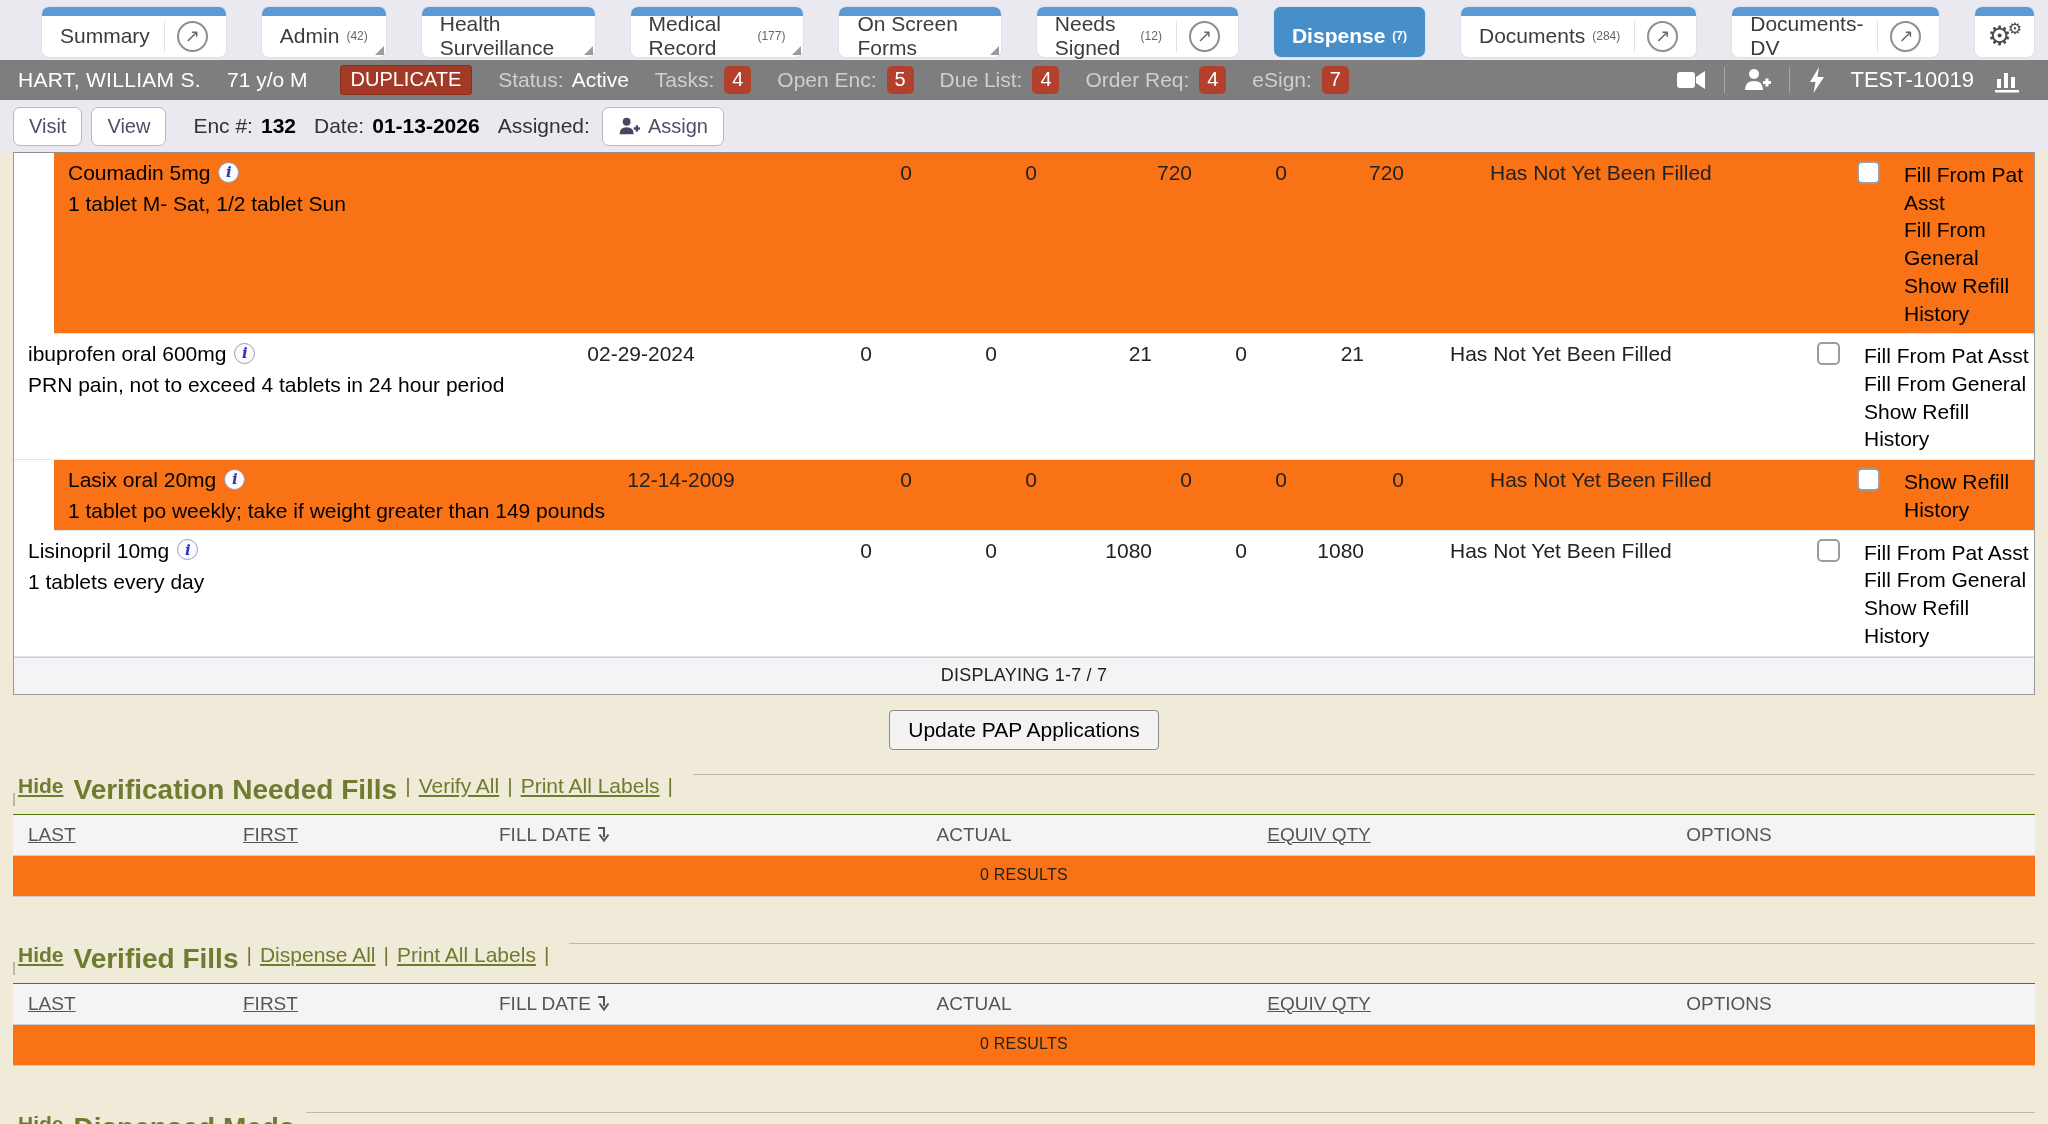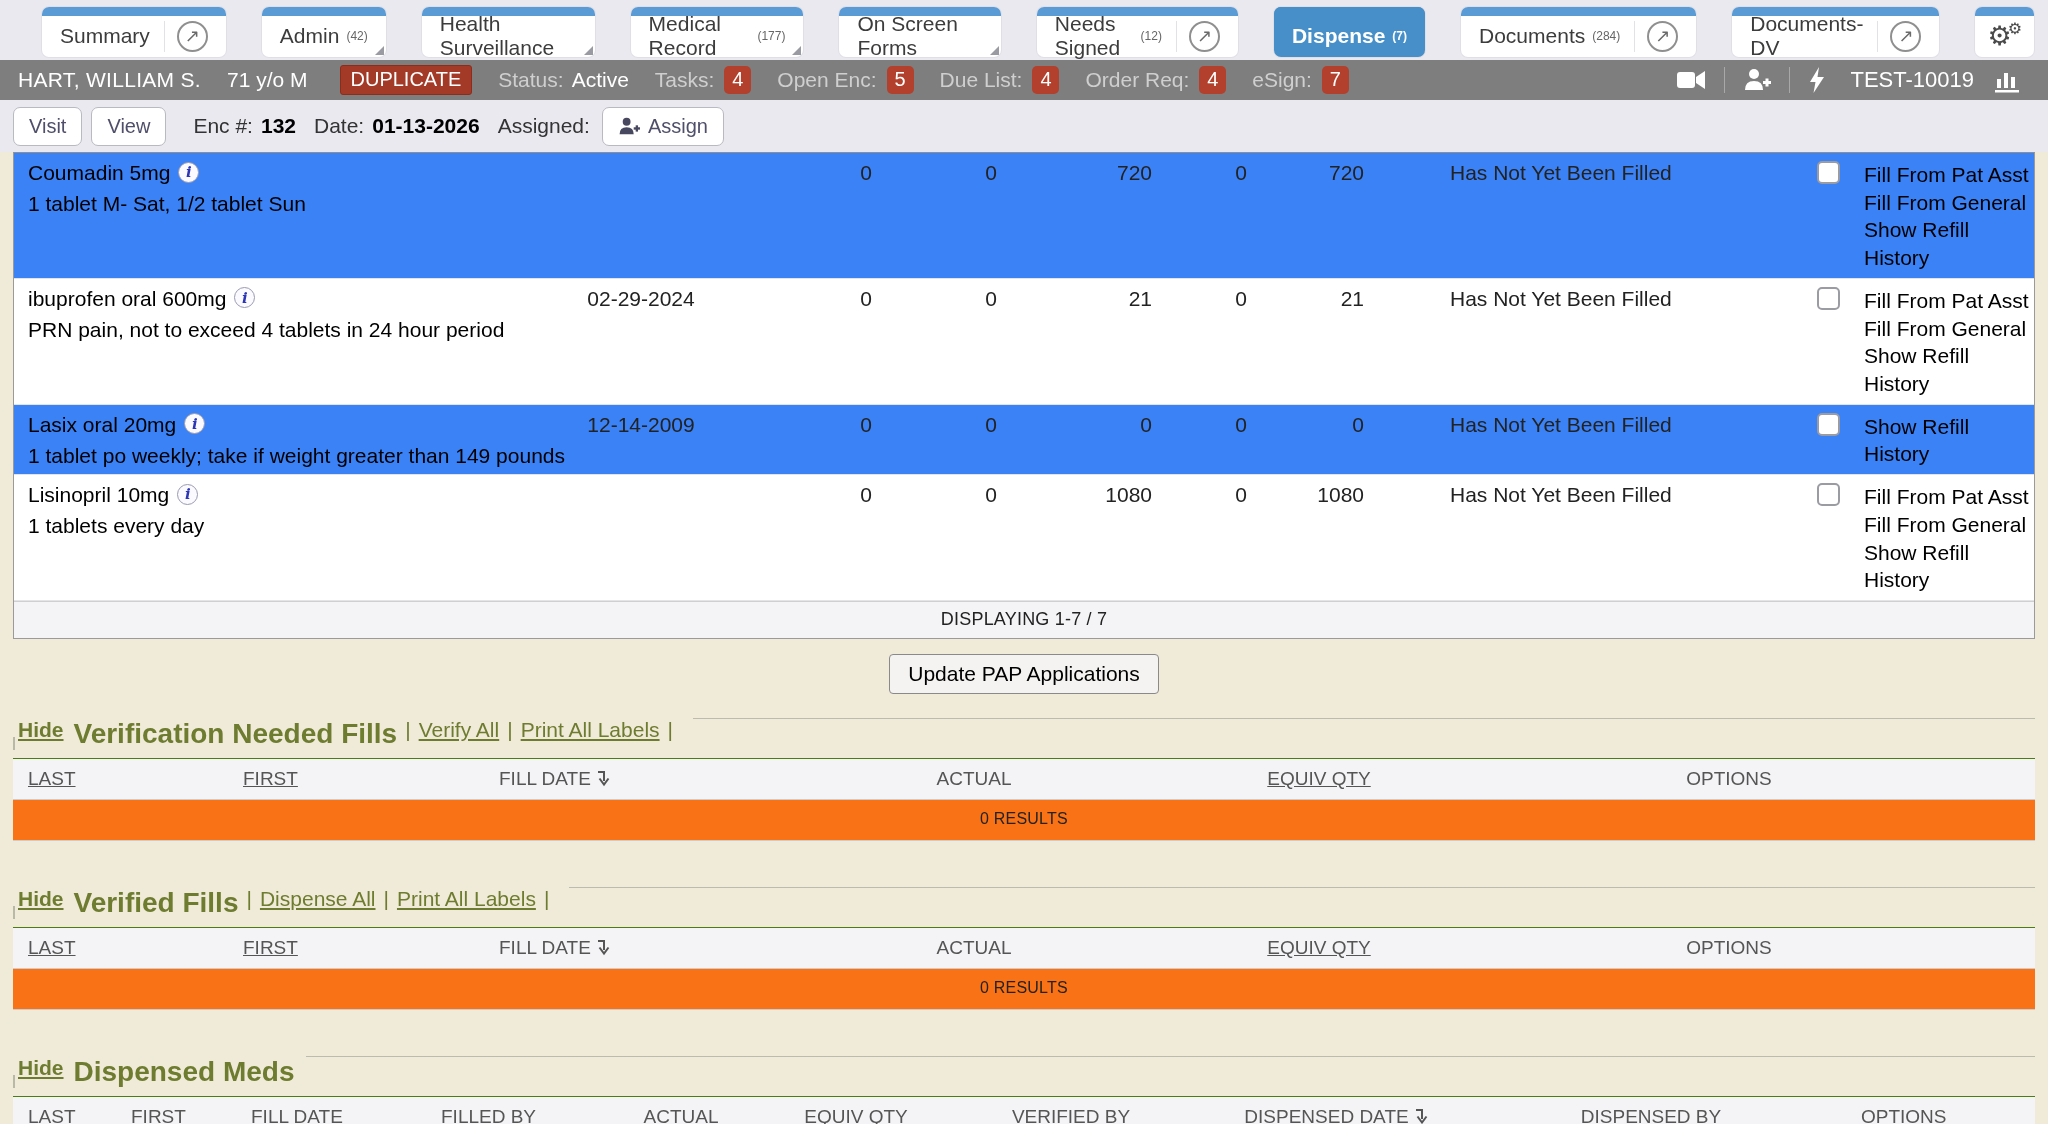--- a/index.html
+++ b/index.html
@@ -81,21 +81,21 @@
   .enc-label { color:#333; margin-left:18px; }
   .enc-value { font-weight:bold; color:#000; margin-left:8px; }
 
   
   .medtable { margin:0 13px; background:#fff; border:1px solid #9a9a9a; border-top:1px solid #8f8f8f; }
   .medrow {
     display:grid;
     grid-template-columns:556px 142px 160px 125px 155px 95px 117px 436px 56px 1fr;
     border-bottom:1px solid #e4e4e8; align-items:start; padding:8px 0 6px;
   }
-  .medrow.odd { background:#3b82f6; }
+  .medrow.odd { background:#f97316;margin-left:40px; }
   .medrow.even { background:#ffffff; }
   .mr-r1 { min-height:72px; } .mr-r2 { min-height:72px; }
   .mr-r3 { min-height:44px; } .mr-r4 { min-height:74px; }
   .med-name-cell { padding-left:14px; font-size:21px; }
   .med-name { color:#000; }
   .info-ico {
     display:inline-flex; align-items:center; justify-content:center;
     width:21px; height:21px; border:1px solid #9a9ab2; border-radius:50%;
     background:#fbfbff; color:#2b35b5; font-family:"DejaVu Serif", serif;
     font-style:italic; font-weight:bold; font-size:15px; margin-left:8px;

